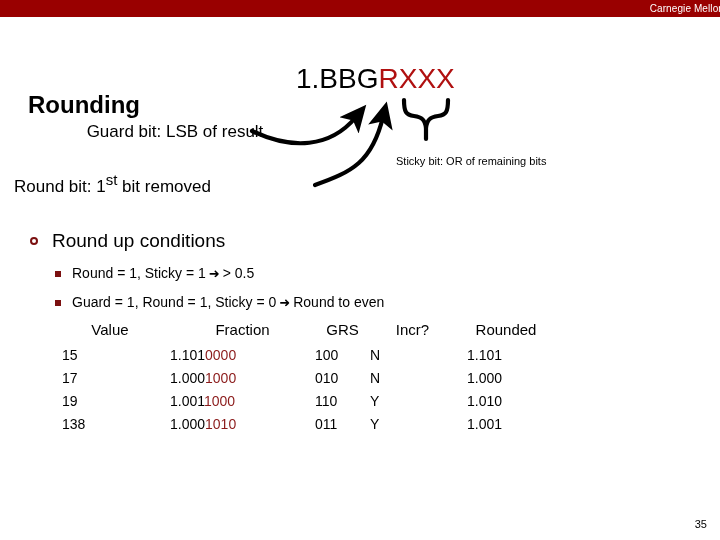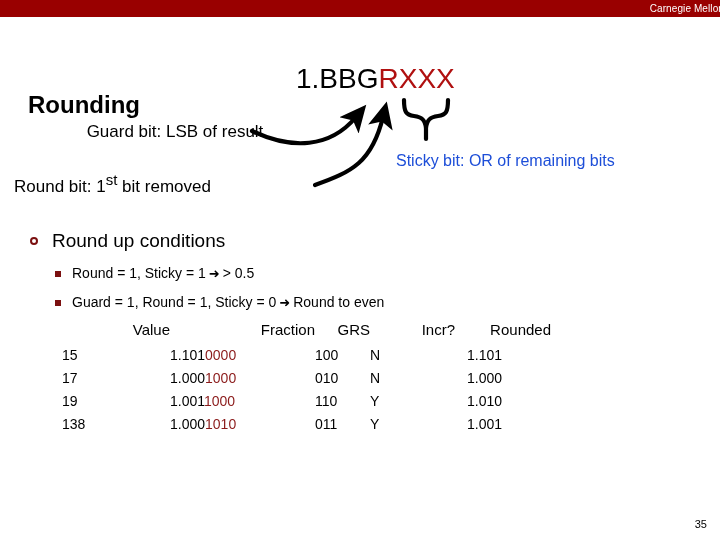--- a/index.html
+++ b/index.html
@@ -82,23 +82,23 @@
   }
   .label-round sup {
     font-size: 15px;
     vertical-align: super;
     line-height: 0;
   }
   .label-sticky {
     position: absolute;
     left: 396px;
     top: 150px;
-    font-size: 16px;
+    font-size: 11px;
     line-height: 22px;
-    color: #1d4ed8;
+    color: #000000;
     white-space: nowrap;
   }
 
   
   .diagram-svg {
     position: absolute;
     left: 0; top: 0;
     width: 720px;
     height: 540px;
     pointer-events: none;
@@ -153,21 +153,21 @@
   .data-table {
     position: absolute;
     left: 50px;
     top: 321px;
     border-collapse: collapse;
     font-size: 15px;
     color: #000000;
   }
   .data-table th {
     font-weight: normal;
-    text-align: right;
+    text-align: center;
     padding: 0 0 9px 0;
     white-space: nowrap;
   }
   .data-table td {
     padding: 0 0 7px 0;
     white-space: nowrap;
     font-size: 14px;
   }
   .col-value   { width: 120px; }
   .col-frac    { width: 145px; }

